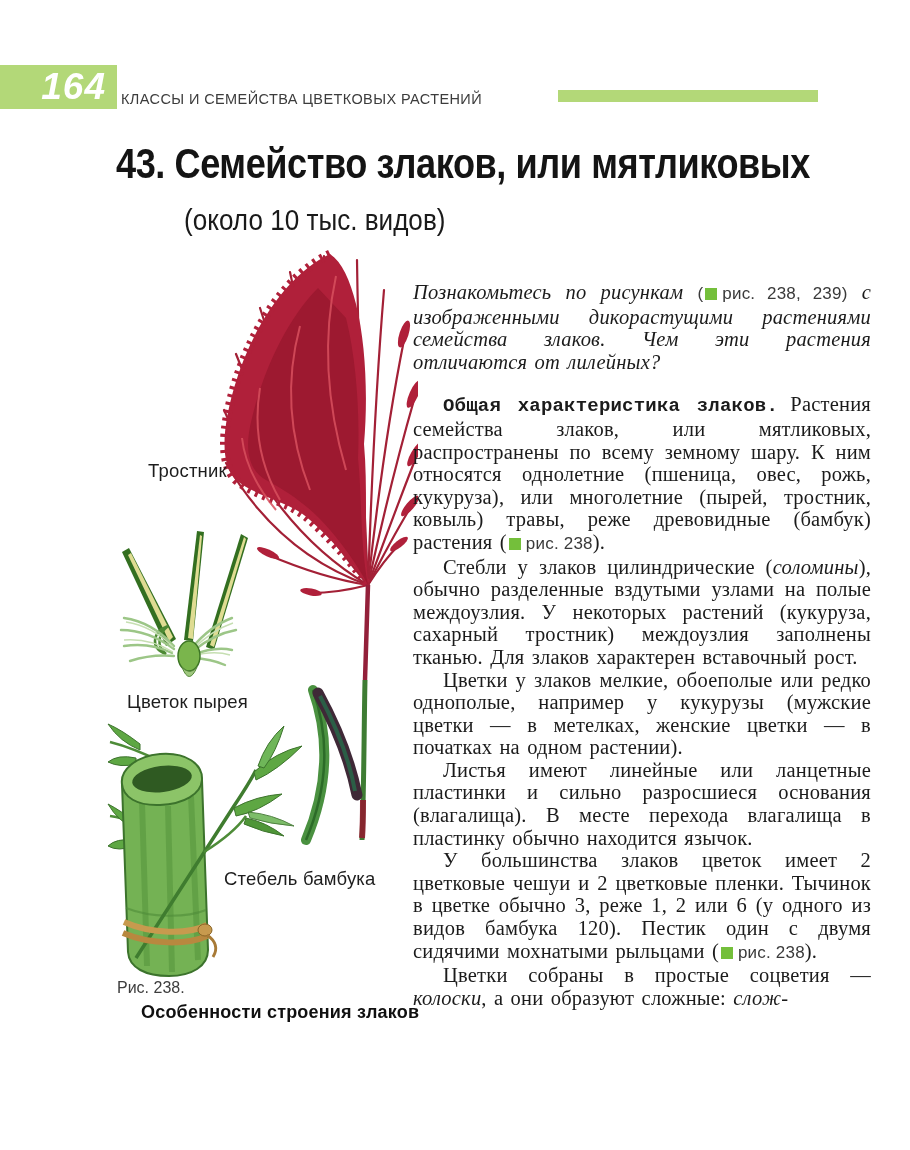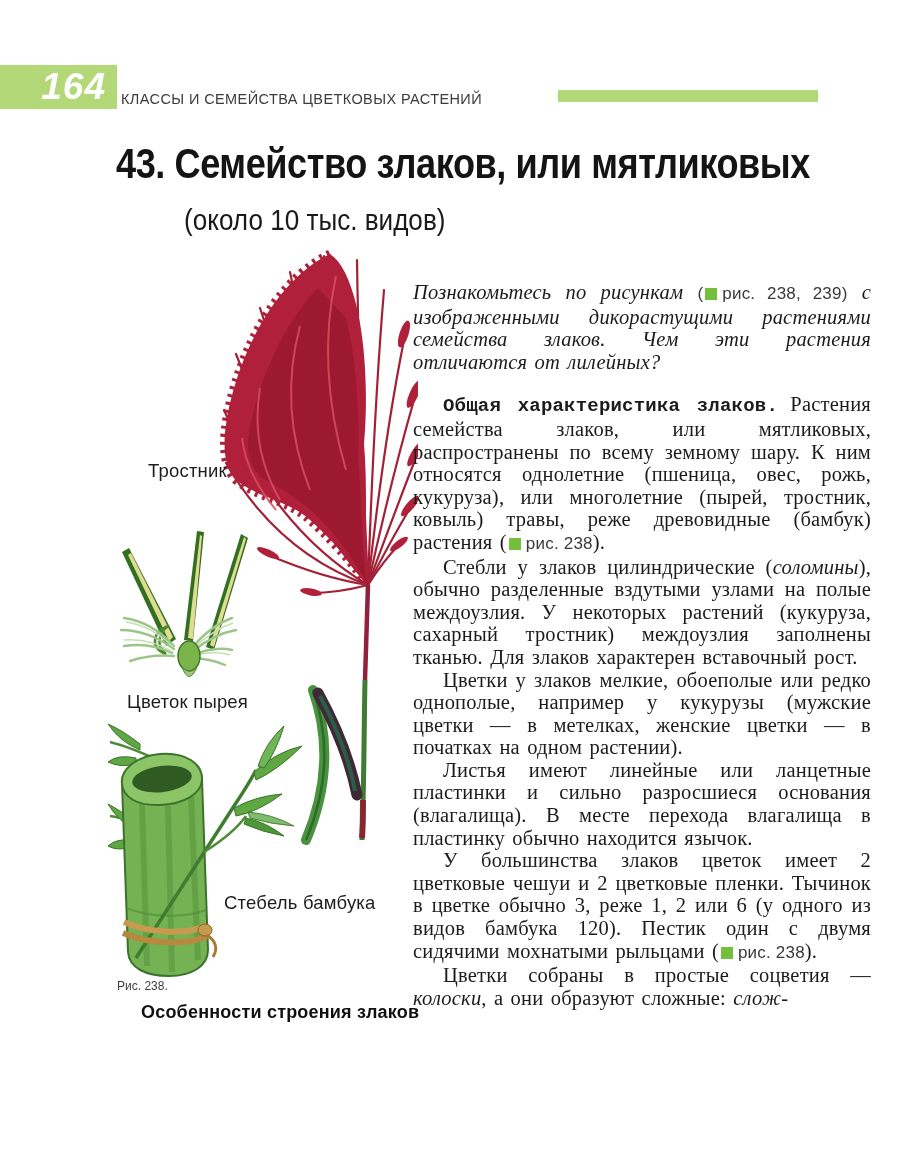--- a/index.html
+++ b/index.html
@@ -20,21 +20,21 @@
   .chapter-title{
     left:116px;top:140px;margin:0;font-size:42px;font-weight:bold;color:#141414;
     letter-spacing:-.5px;white-space:nowrap;transform:scaleX(.86);transform-origin:left top;
   }
   .chapter-subtitle{
     left:184px;top:204px;font-size:29px;color:#1a1a1a;white-space:nowrap;
     transform:scaleX(.9);transform-origin:left top;
   }
   
   .fig-label{font-size:18.5px;color:#1d1d1d;letter-spacing:.2px;white-space:nowrap;}
-  .cap-num{left:117px;top:979px;font-size:12px;color:#3d3d3d;text-align:right;}
+  .cap-num{left:117px;top:979px;font-size:16px;color:#3d3d3d;text-align:right;}
   .cap-title{left:117px;top:1002px;font-size:18px;font-weight:bold;color:#101010;letter-spacing:.2px;margin-left:24px;}
   
   .article{
     left:413px;top:281px;width:458px;
     font-family:"Liberation Serif","DejaVu Serif",serif;
     font-size:20.5px;line-height:22.6px;text-align:justify;color:#1b1b1b;
     letter-spacing:.2px;word-spacing:2px;
   }
   .article p{margin:0;text-indent:30px;}
   .article p.intro{text-indent:0;margin-bottom:20px;}
@@ -159,21 +159,21 @@
       <path d="M142 90 Q 166 92 188 104 Q 164 102 144 96 Z" fill="#6fb659" opacity=".9"></path>
     </g>
     <path d="M18 200 C 45 212 82 213 101 203" stroke="#c79a4e" stroke-width="6" fill="none"></path>
     <path d="M17 211 C 45 223 82 223 101 214" stroke="#b8883f" stroke-width="6" fill="none"></path>
     <ellipse cx="99" cy="208" rx="7" ry="6" fill="#c79a4e" stroke="#8a6426" stroke-width="1"></ellipse>
     <path d="M101 213 C 110 219 112 227 107 235" stroke="#a87a36" stroke-width="3" fill="none"></path>
   </svg>
 
   <div class="abs fig-label" style="left:148px;top:460px;text-align:right;">Тростник</div>
   <div class="abs fig-label" style="left:127px;top:691px;">Цветок пырея</div>
-  <div class="abs fig-label" style="left:224px;top:892px;">Стебель бамбука</div>
+  <div class="abs fig-label" style="left:224px;top:868px;">Стебель бамбука</div>
 
   <figcaption>
     <div class="abs cap-num">Рис. 238.</div>
     <div class="abs cap-title">Особенности строения злаков</div>
   </figcaption>
 </figure>
 
 <section class="abs article" id="article">
     <p class="intro"><span class="run-i">Познакомьтесь по рисункам </span><span class="run-f">(</span><span class="figsq" style="background: rgb(116, 191, 59);"></span><span class="run-f">рис. 238, 239)</span><span class="run-i"> с изображенными дикорастущими растениями семейства злаков. Чем эти растения отличаются от лилейных?</span></p>
     <p><span class="run-b">Общая характеристика злаков.</span><span> Рас­тения семейства злаков, или мятликовых, распространены по всему земному шару. К ним относятся однолетние (пшеница, овес, рожь, кукуруза), или многолетние (пырей, тростник, ковыль) травы, реже древовидные (бамбук) растения (</span><span class="figsq" style="background: rgb(116, 191, 59);"></span><span class="run-f">рис. 238</span><span>).</span></p>

